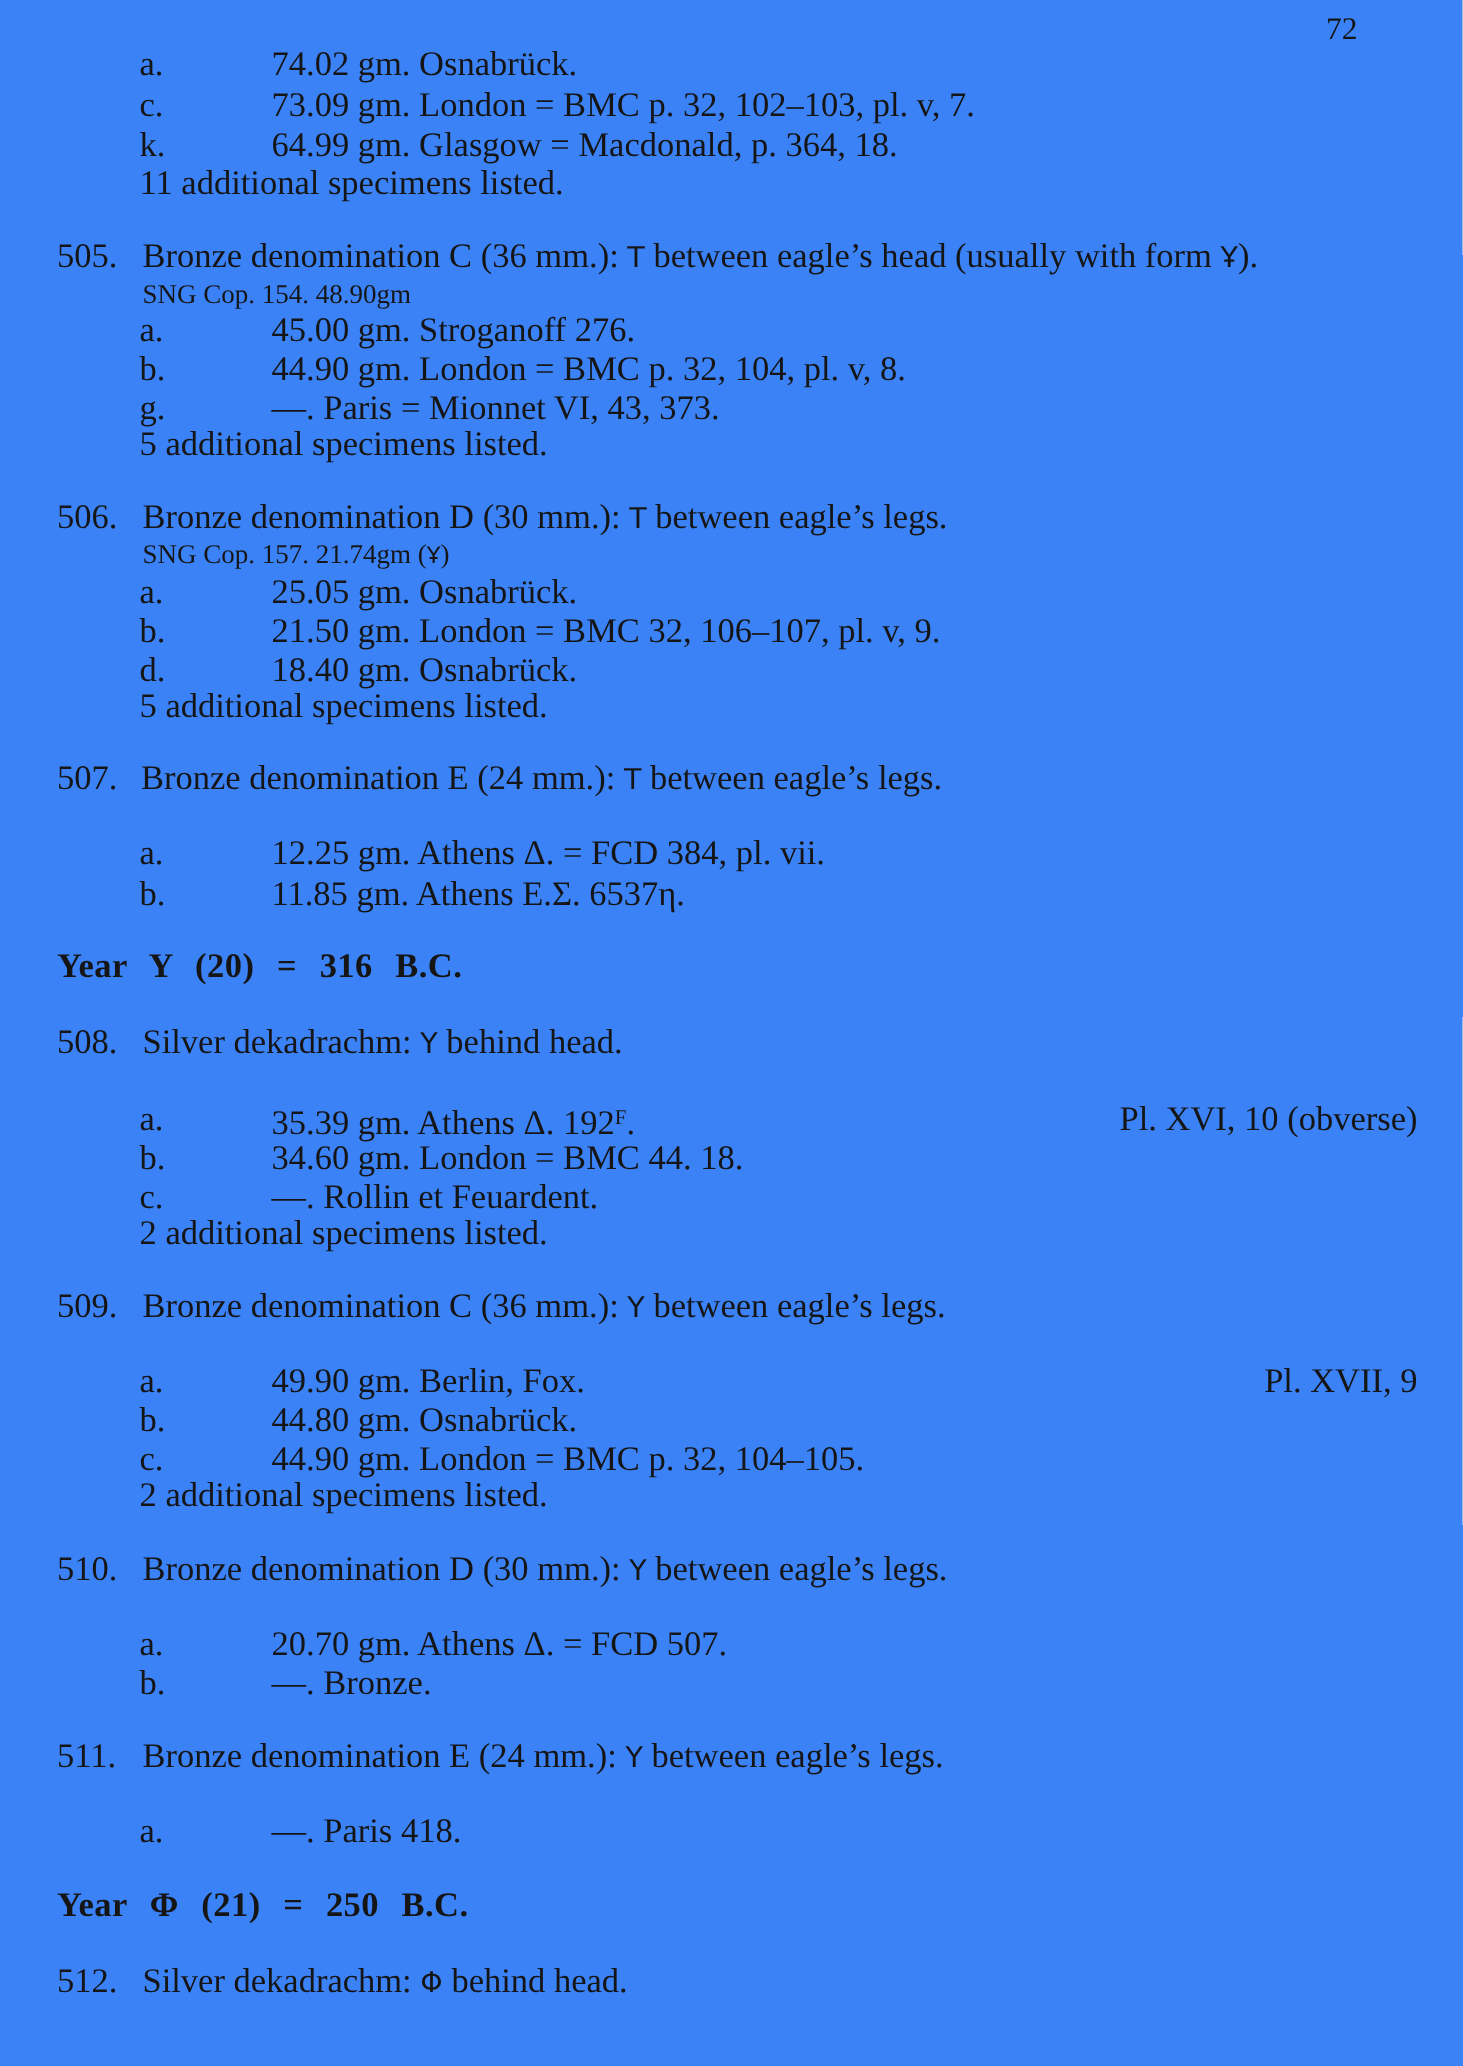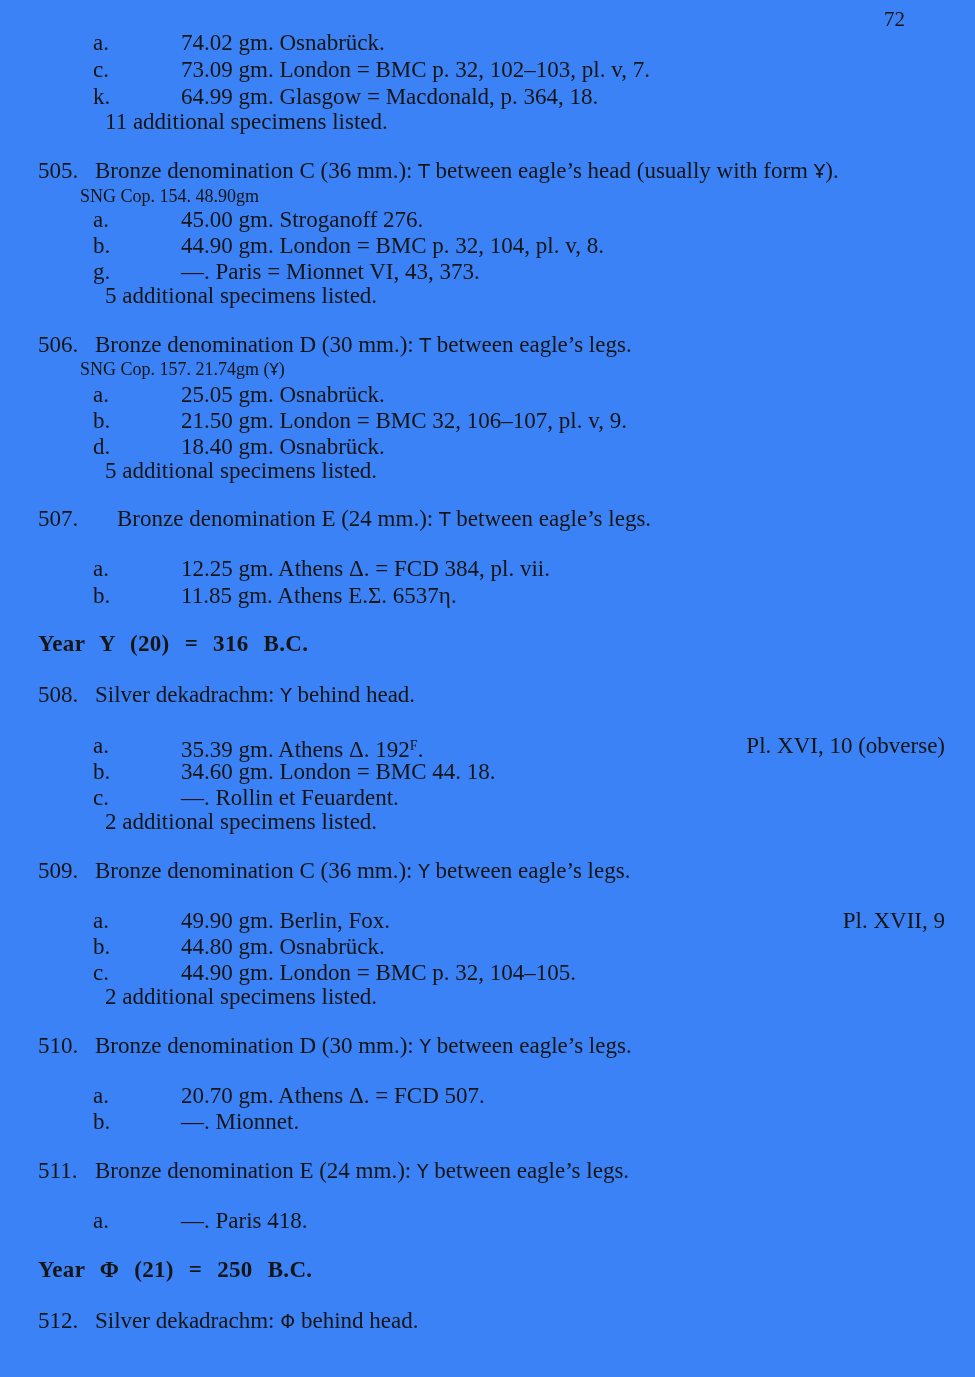--- a/index.html
+++ b/index.html
@@ -18,22 +18,22 @@
     width: 100%;
     font-size: 23px;
     line-height: 26px;
     white-space: nowrap;
   }
   .pageno { left: auto; right: 70px; width: auto; font-size: 21px; }
   .num  { position: absolute; left: 38px; }
   .entry-text { position: absolute; left: 95px; }
   .spec-letter { position: absolute; left: 93px; }
   .spec-text { position: absolute; left: 133px; margin-left: 48px; }
-  .additional-text { position: absolute; left: 105px; }
-  .sng { position: absolute; left: 80px; font-size: 18px; line-height: 20px; }
+  .additional-text { position: absolute; left: 93px; }
+  .sng { position: absolute; left: 95px; font-size: 18px; line-height: 20px; }
   .mono { font-family: "DejaVu Sans", sans-serif; font-size: 19px; }
   .sng .mono { font-size: 15px; }
   .year { font-weight: bold; word-spacing: 9px; letter-spacing: 0.3px; }
   .year .num-wide { position: absolute; left: 38px; }
   .plate { position: absolute; right: 30px; margin-left: 28px; }
   sup.ref { font-size: 14px; vertical-align: 7px; letter-spacing: 0; }
 </style>
 </head>
 <body>
 
@@ -105,21 +105,21 @@
       <span class="spec-text">18.40 gm. Osnabrück.</span>
     </div>
     <div class="line" style="top:458px">
       <span class="additional-text">5 additional specimens listed.</span>
     </div>
   </div>
 
   <div>
     <div class="line" style="top:506px">
       <span class="num">507.</span>
-      <span class="entry-text" style="left:117px"><span>Bronze denomination E (24 mm.): </span><span class="mono">Τ</span><span> between eagle’s legs.</span></span>
+      <span class="entry-text" style="left:94px"><span>Bronze denomination E (24 mm.): </span><span class="mono">Τ</span><span> between eagle’s legs.</span></span>
     </div>
     <div class="line" style="top:556px">
       <span class="spec-letter">a.</span>
       <span class="spec-text">12.25 gm. Athens Δ. = FCD 384, pl. vii.</span>
     </div>
     <div class="line" style="top:583px">
       <span class="spec-letter">b.</span>
       <span class="spec-text">11.85 gm. Athens Ε.Σ. 6537η.</span>
     </div>
   </div>
@@ -178,21 +178,21 @@
     <div class="line" style="top:1033px">
       <span class="num">510.</span>
       <span class="entry-text"><span>Bronze denomination D (30 mm.): </span><span class="mono">Υ</span><span> between eagle’s legs.</span></span>
     </div>
     <div class="line" style="top:1083px">
       <span class="spec-letter">a.</span>
       <span class="spec-text">20.70 gm. Athens Δ. = FCD 507.</span>
     </div>
     <div class="line" style="top:1109px">
       <span class="spec-letter">b.</span>
-      <span class="spec-text">—. Mionnet.</span>
+      <span class="spec-text">—. Bronze.</span>
     </div>
   </div>
 
   <div>
     <div class="line" style="top:1158px">
       <span class="num">511.</span>
       <span class="entry-text"><span>Bronze denomination E (24 mm.): </span><span class="mono">Υ</span><span> between eagle’s legs.</span></span>
     </div>
     <div class="line" style="top:1208px">
       <span class="spec-letter">a.</span>

